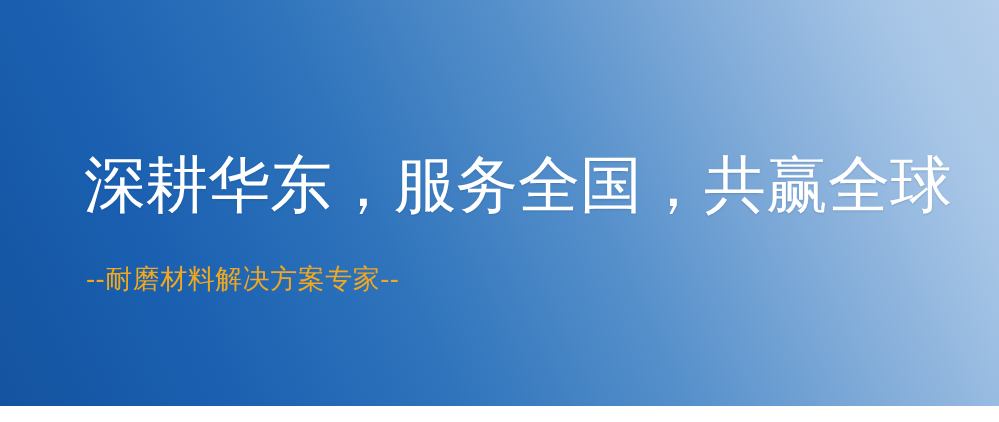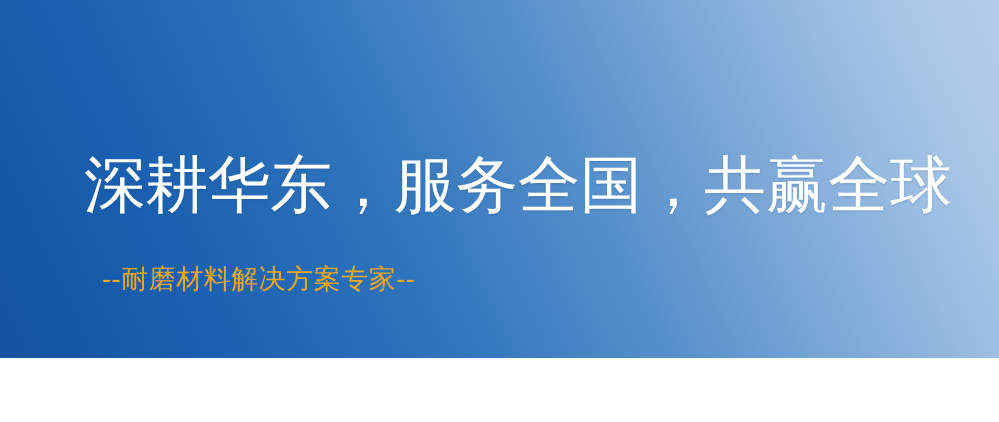--- a/index.html
+++ b/index.html
@@ -4,21 +4,21 @@
 <style>
   html, body {
     margin: 0;
     padding: 0;
     background: #ffffff;
   }
 
   #banner {
     position: relative;
     width: 999px;
-    height: 358px;
+    height: 406px;
     overflow: hidden;
     font-family: "Liberation Sans", sans-serif;
     
     background: linear-gradient(65deg,
         #14539f 0%,
         #1a5fb0 18%,
         #2e73bb 38%,
         #5690cb 58%,
         #85aeda 76%,
         #a6c5e6 90%,
@@ -46,21 +46,20 @@
     position: absolute;
     left: 86px;
     top: 263px;
     font-family: "DejaVu Serif", "Liberation Serif", serif;
     font-size: 27px;
     line-height: 1.2;
     font-weight: 400;
     color: #f0a81e;
     white-space: nowrap;
     letter-spacing: 0.5px;
-    margin-left: 16px;
   }
 
   
   #logo {
     position: absolute;
     left: 741px;
     top: 296px;
     width: 258px;
     height: 126px;
   }

